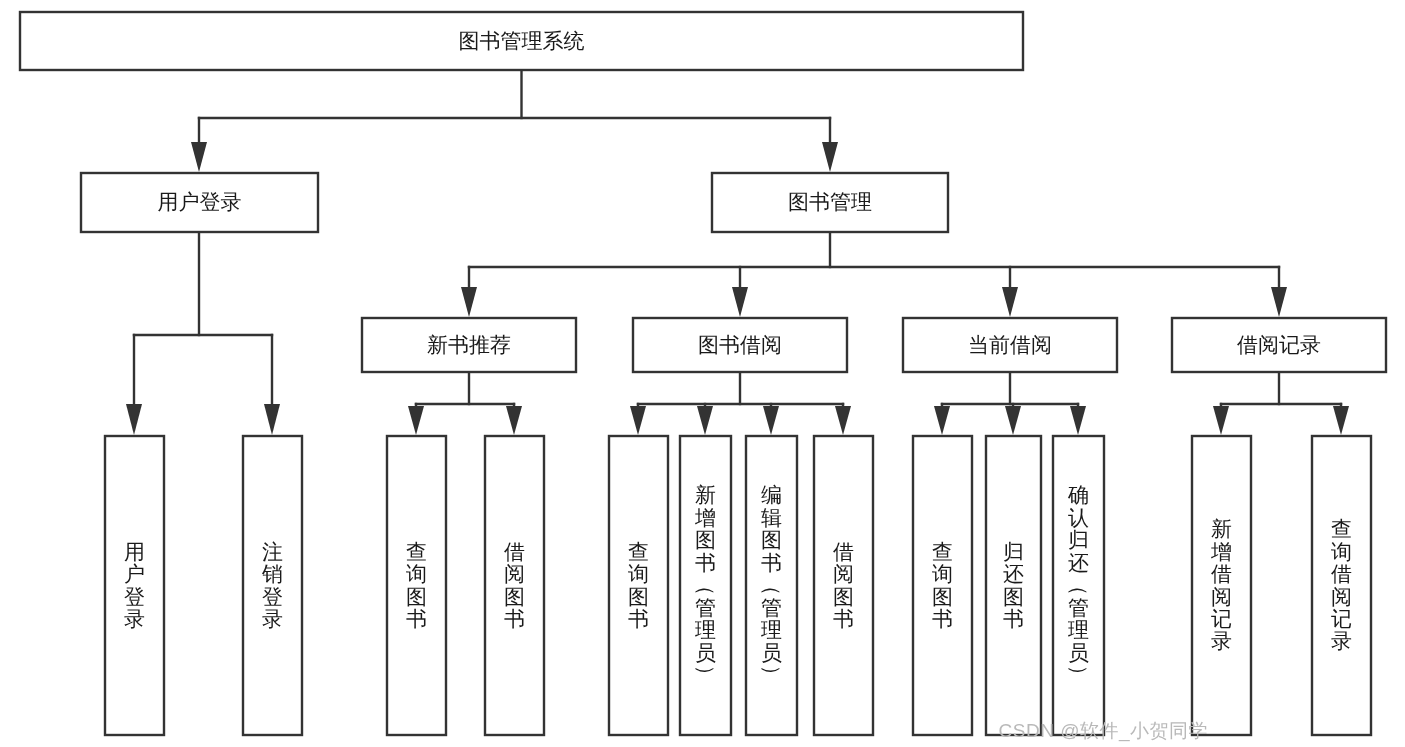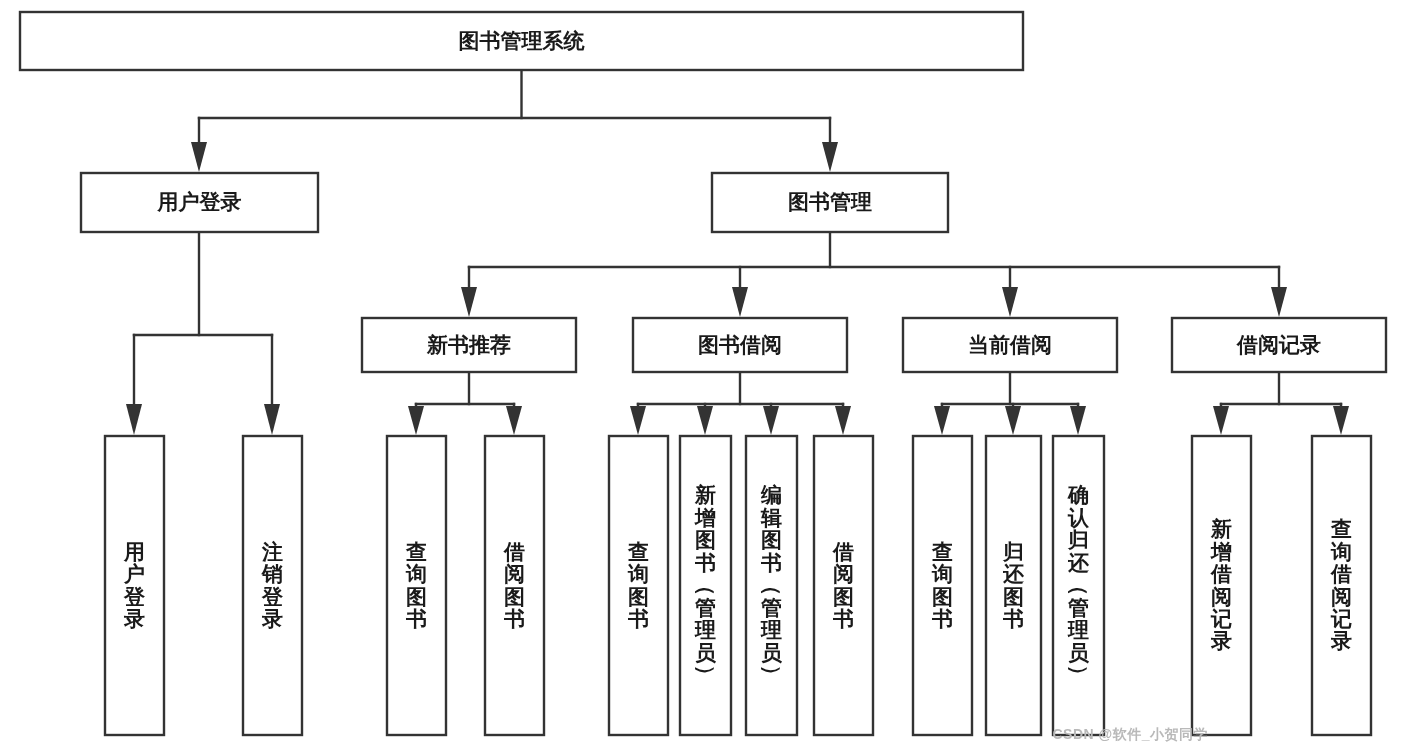--- a/index.html
+++ b/index.html
@@ -11,21 +11,20 @@
     width: 1405px;
     height: 747px;
     font-family: "Liberation Sans", "DejaVu Sans", sans-serif;
     overflow: hidden;
   }
   #diagram-root {
     position: relative;
     width: 1216px;
     height: 747px;
     background: #ffffff;
-    font-weight: bold;
   }
   svg.diagram-svg {
     position: absolute;
     top: 0;
     left: 0;
     width: 1405px;
     height: 747px;
   }
   .node-box {
     fill: #ffffff;
@@ -67,21 +66,21 @@
     display: block;
   }
   .vlabel span.vchar.rot {
     transform: rotate(90deg);
   }
   .watermark {
     position: absolute;
     right: 8px;
     bottom: 3px;
     font-family: "Liberation Sans", "DejaVu Sans", sans-serif;
-    font-size: 14px;
+    font-size: 19px;
     color: #b9b9b9;
     letter-spacing: 0.5px;
     user-select: none;
     white-space: nowrap;
   }
 </style>
 </head>
 <body>
 
 <div id="diagram-root">

